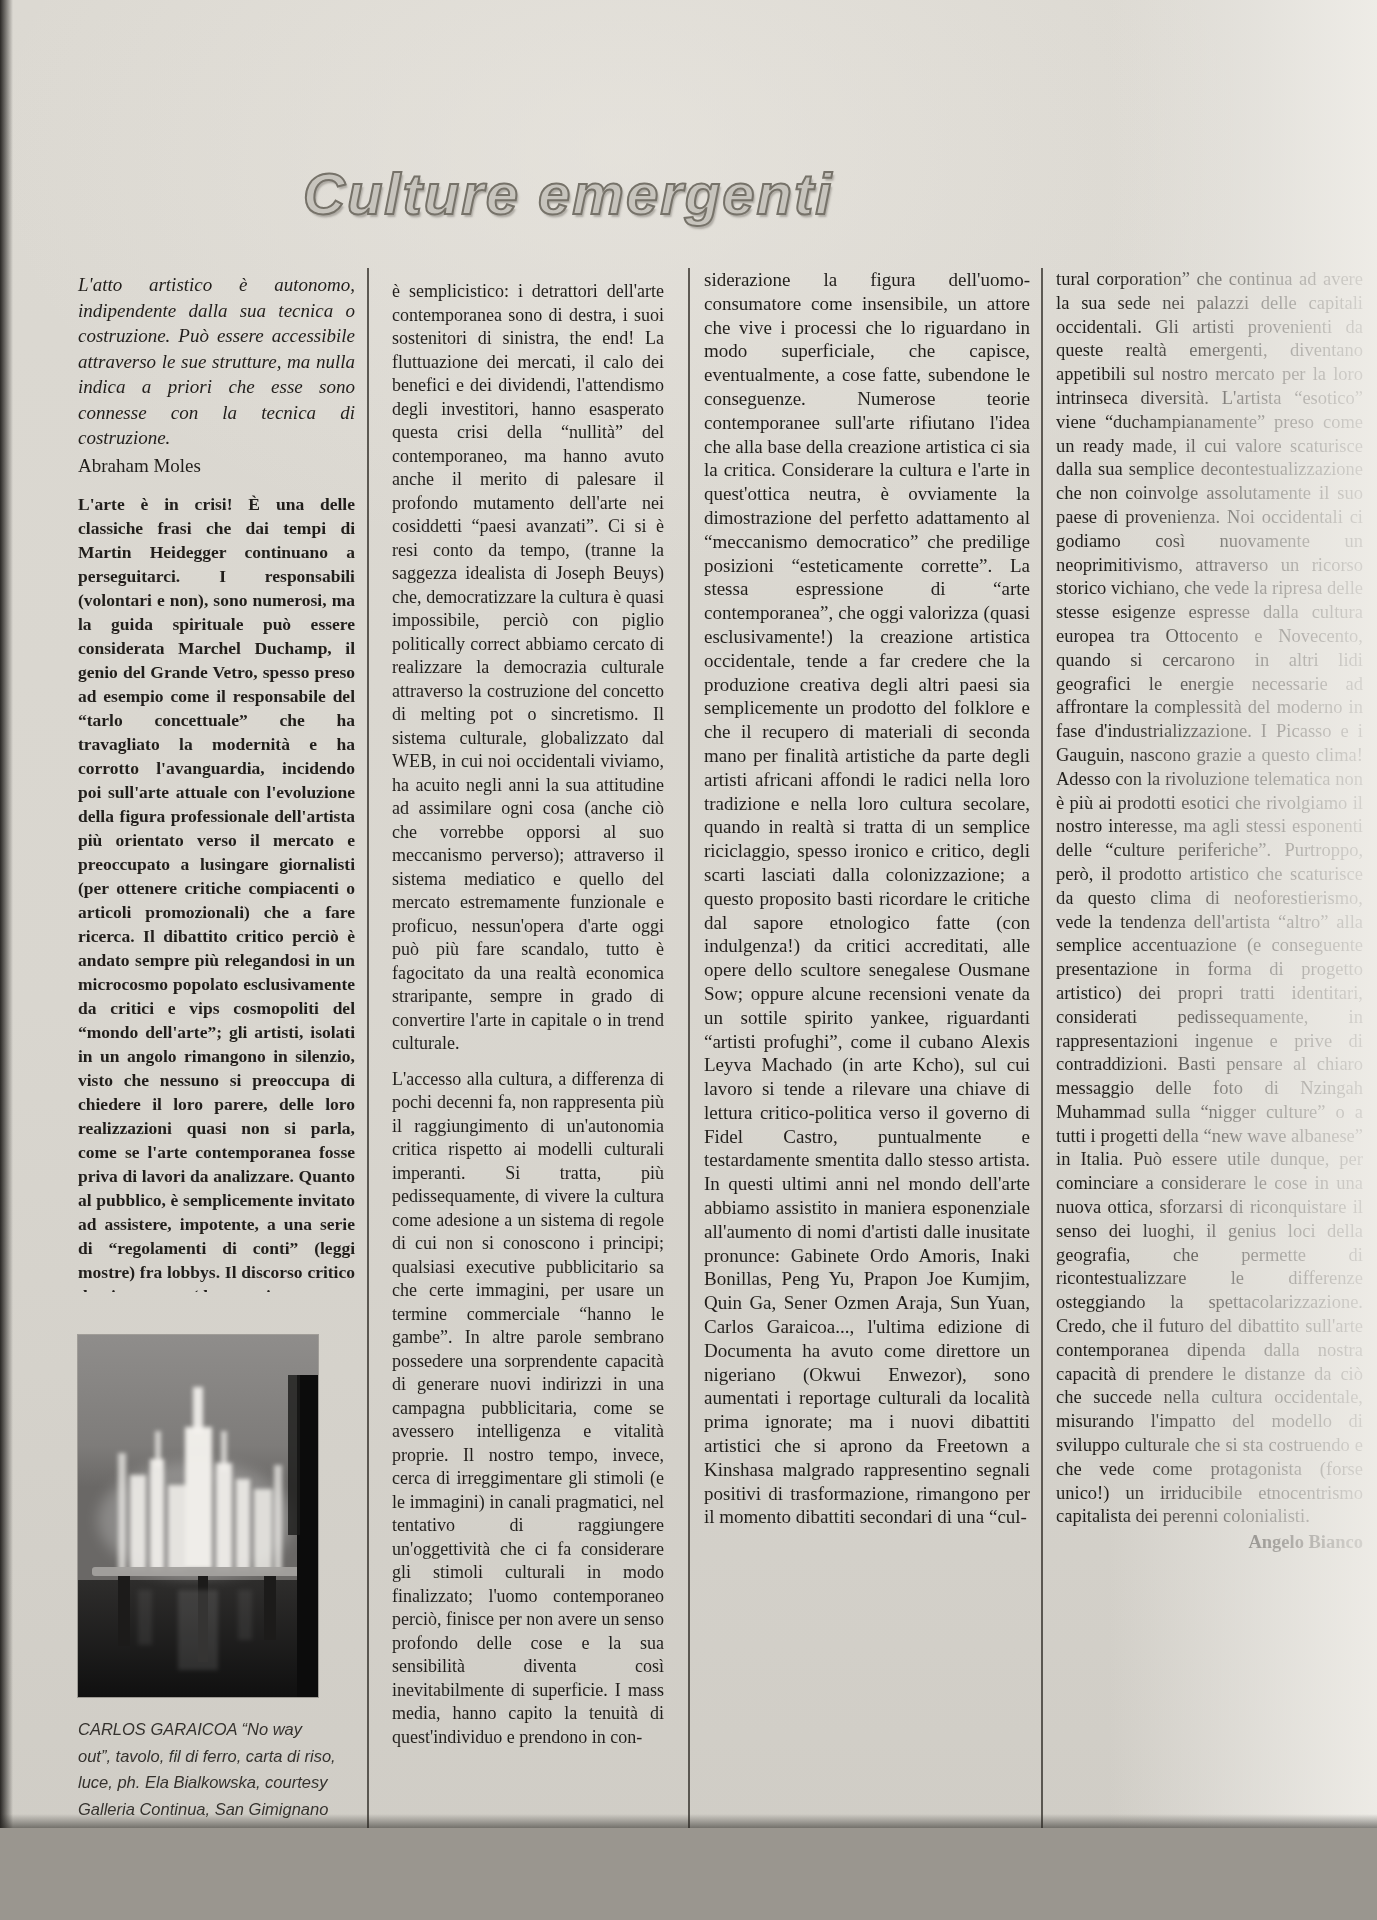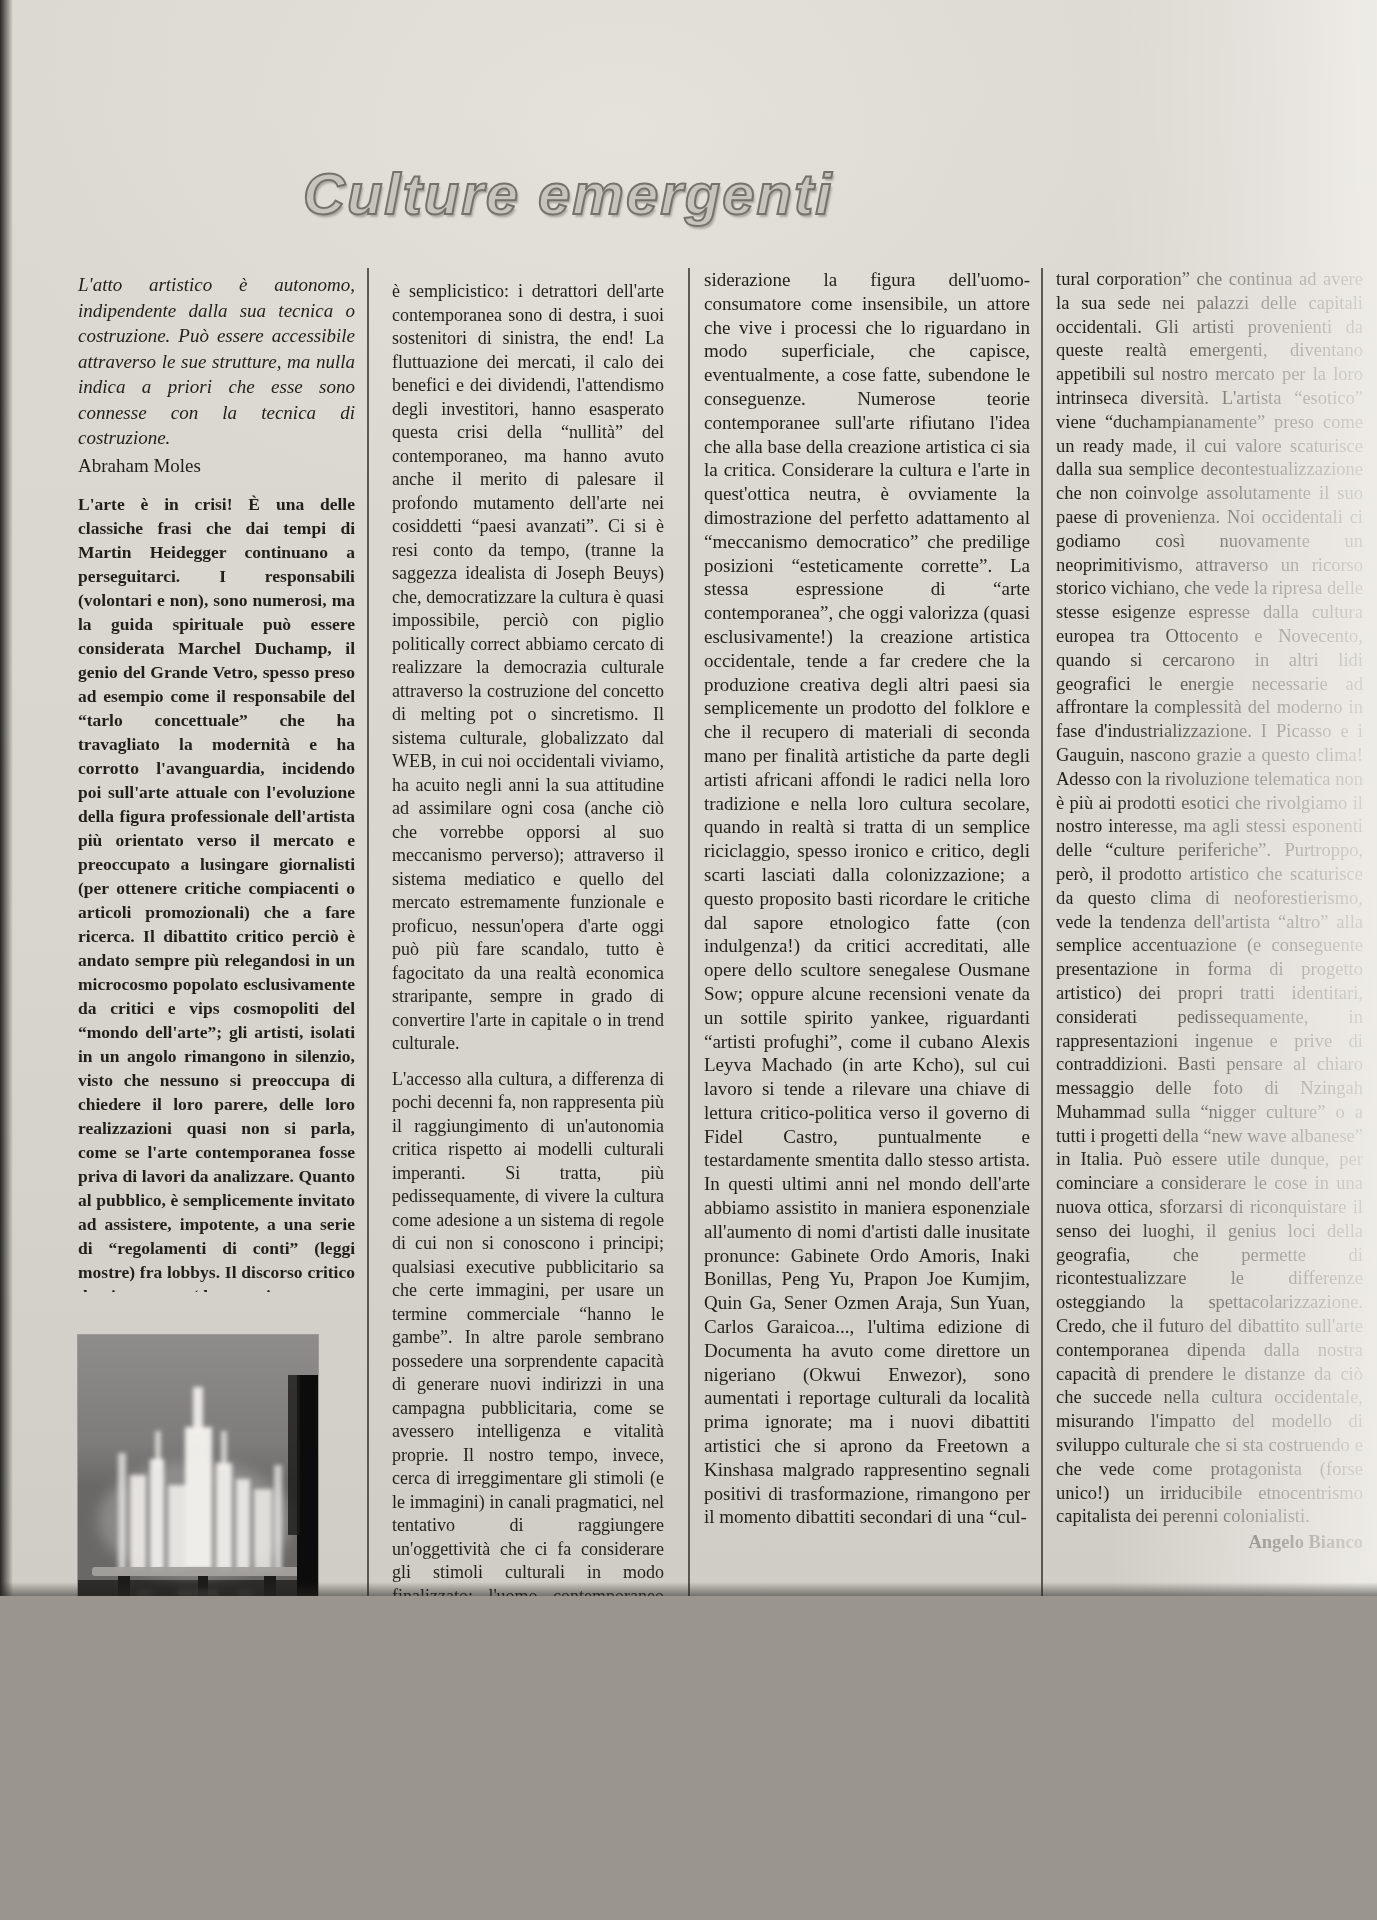--- a/index.html
+++ b/index.html
@@ -1,18 +1,18 @@
 <!DOCTYPE html>
 <html><head>
 <meta charset="utf-8">
 <style>
   html,body{margin:0;padding:0;background:#9a968f;}
   .page{
     position:relative;
-    width:1377px;height:1596px;
+    width:1377px;height:1828px;
     margin:0 auto;
     background:
       radial-gradient(ellipse 900px 600px at 45% 8%, rgba(236,233,227,.55), rgba(236,233,227,0) 70%),
       linear-gradient(180deg,#dcd9d2 0%,#d9d6cf 55%,#d0cdc6 100%);
     overflow:hidden;
     font-family:"Liberation Serif", serif;
     color:#211e1b;
   }
   
   .edge-left{position:absolute;left:0;top:0;width:13px;height:100%;
@@ -153,20 +153,21 @@
         <rect x="100" y="255" width="40" height="80" opacity="0.12"></rect>
         <rect x="60" y="255" width="14" height="55" opacity="0.08"></rect>
         <rect x="160" y="255" width="14" height="50" opacity="0.08"></rect>
       </g>
 
       <rect x="219" y="40" width="21" height="325" fill="#0c0c0c"></rect>
       <rect x="210" y="40" width="12" height="160" fill="#1a1a19" opacity="0.8"></rect>
     </svg>
   </figure>
 
+  <figcaption class="caption">CARLOS GARAICOA “No way out”, tavolo, fil di ferro, carta di riso, luce, ph. Ela Bialkowska, courtesy Galleria Continua, San Gimignano</figcaption>
 
   <div class="footer">
     <span class="pn">66</span><span class="sep">|</span><span>JULIET n. 168</span><span class="sep">|</span><span>ott. 2002</span>
   </div>
 
   <div class="curve-right"></div>
   <div class="edge-left"></div>
   <div class="edge-bottom"></div>
 
 </div>

